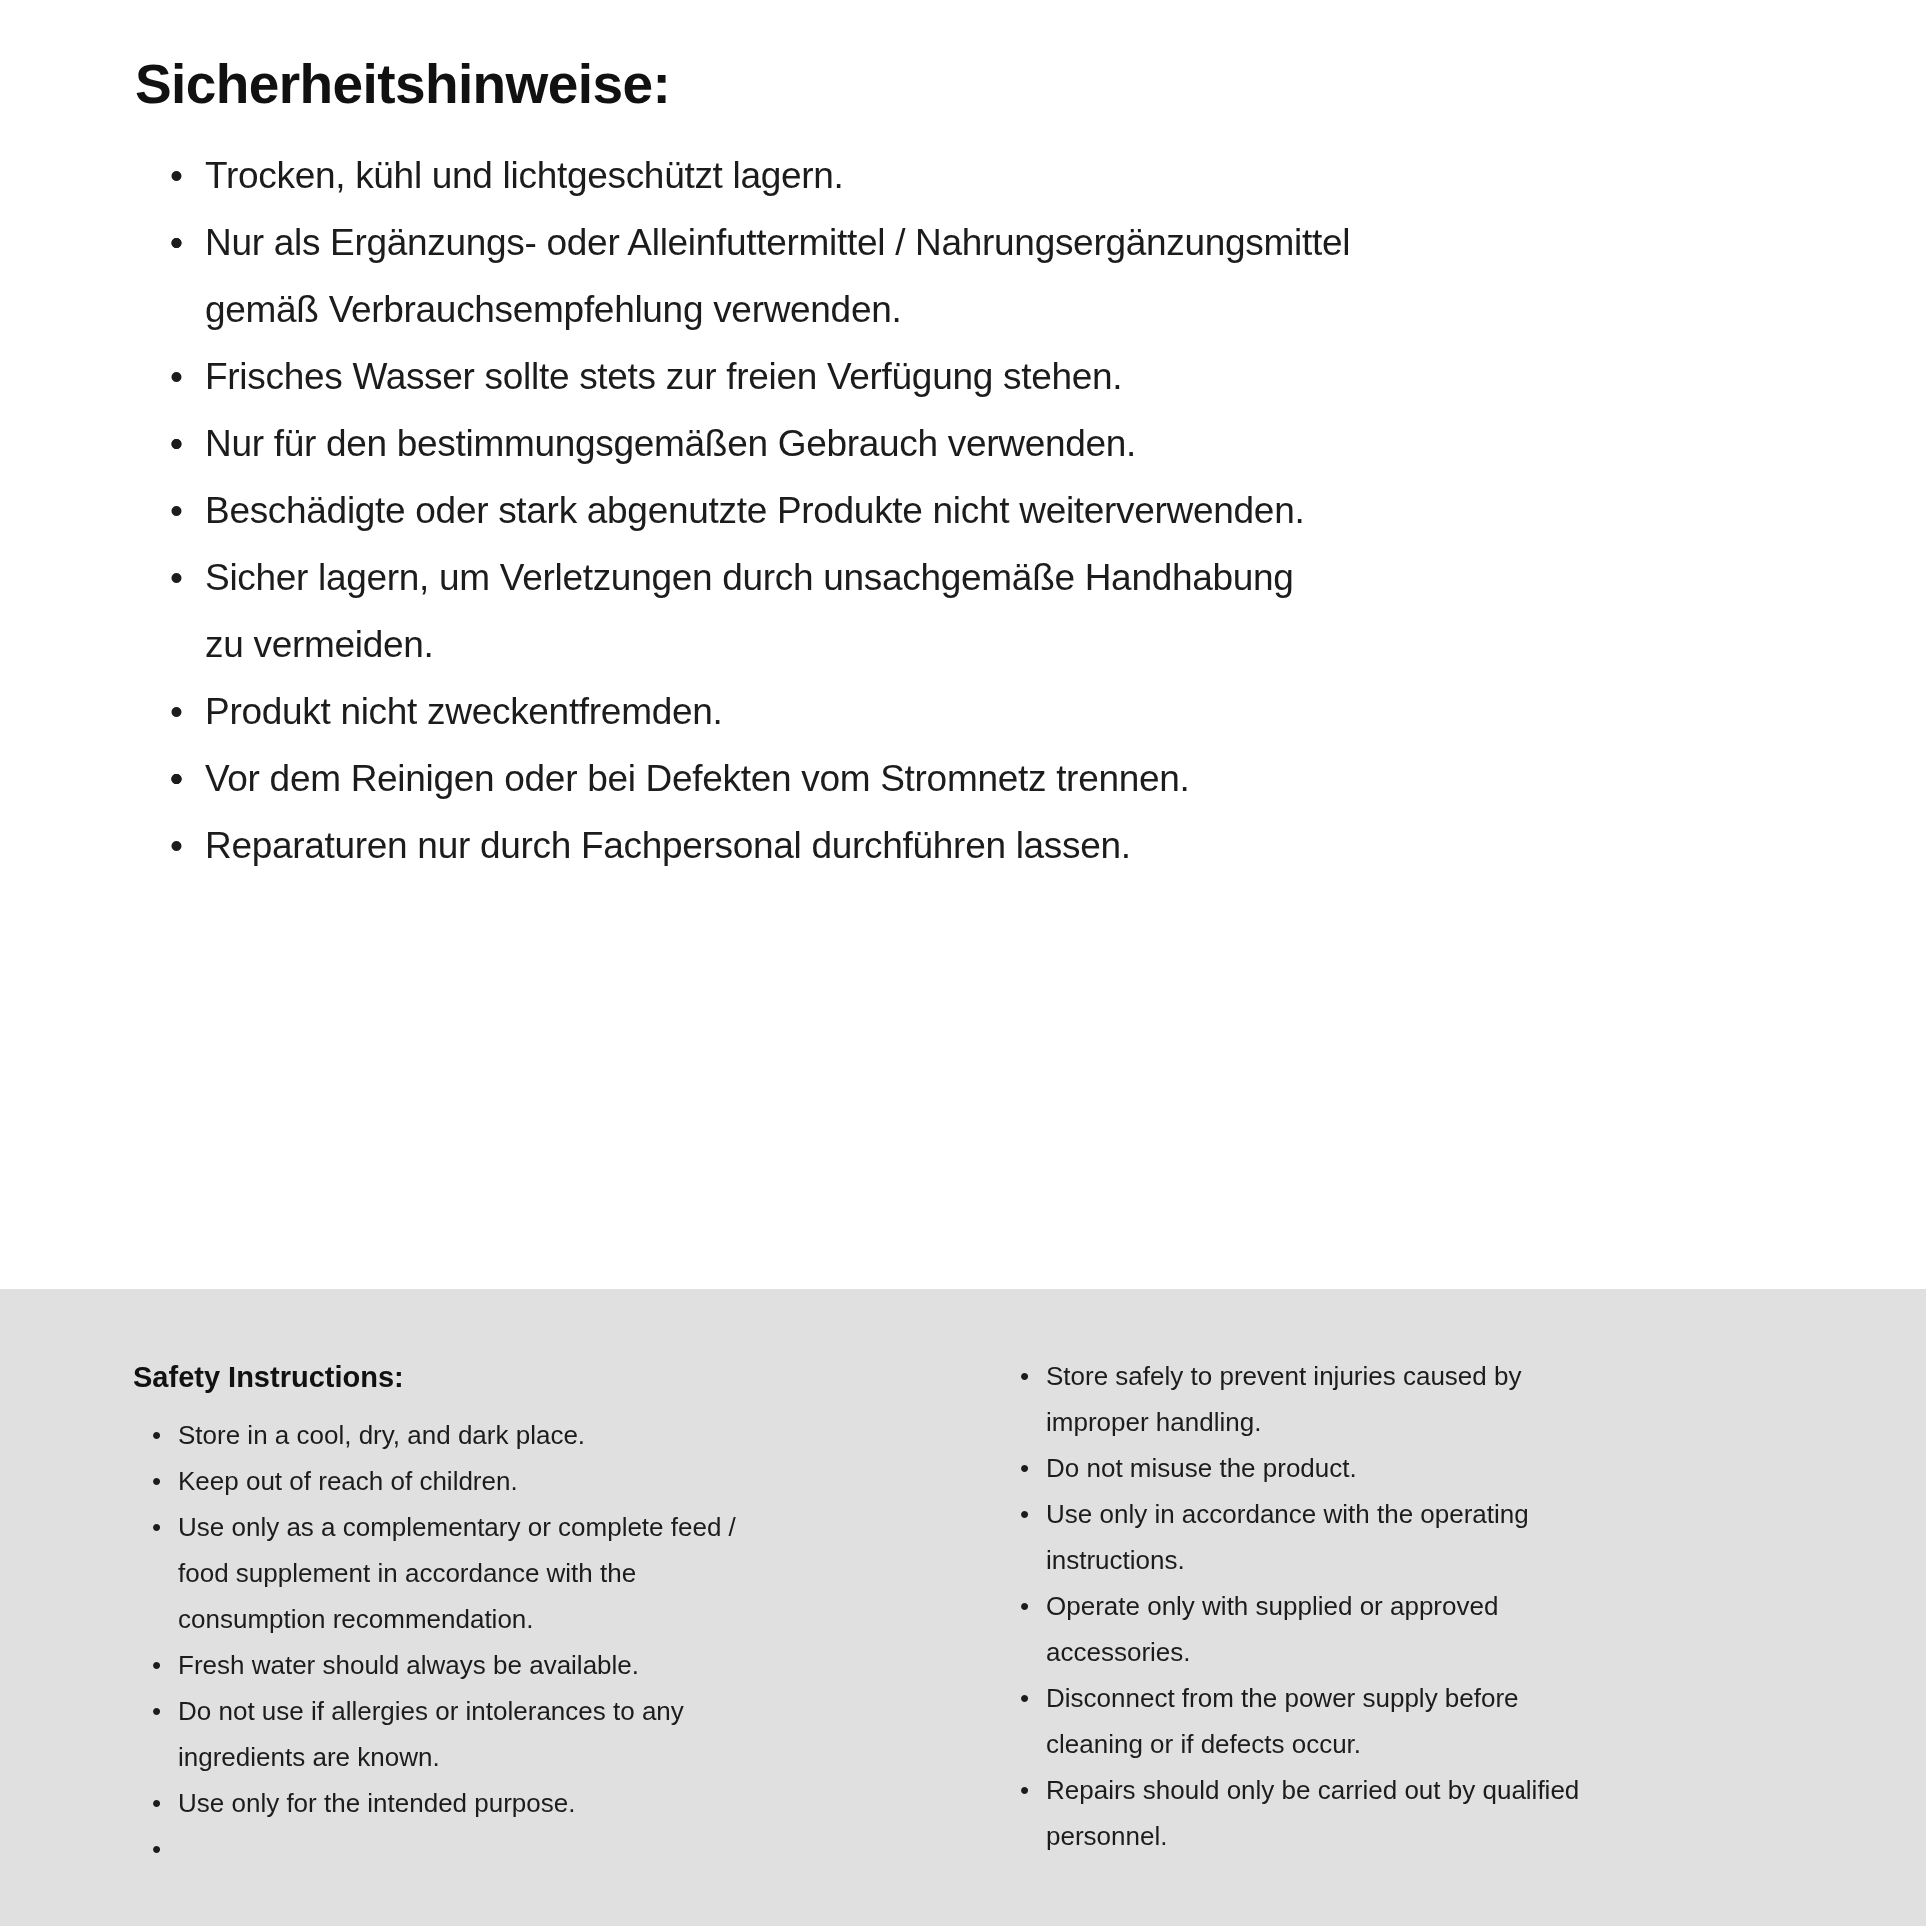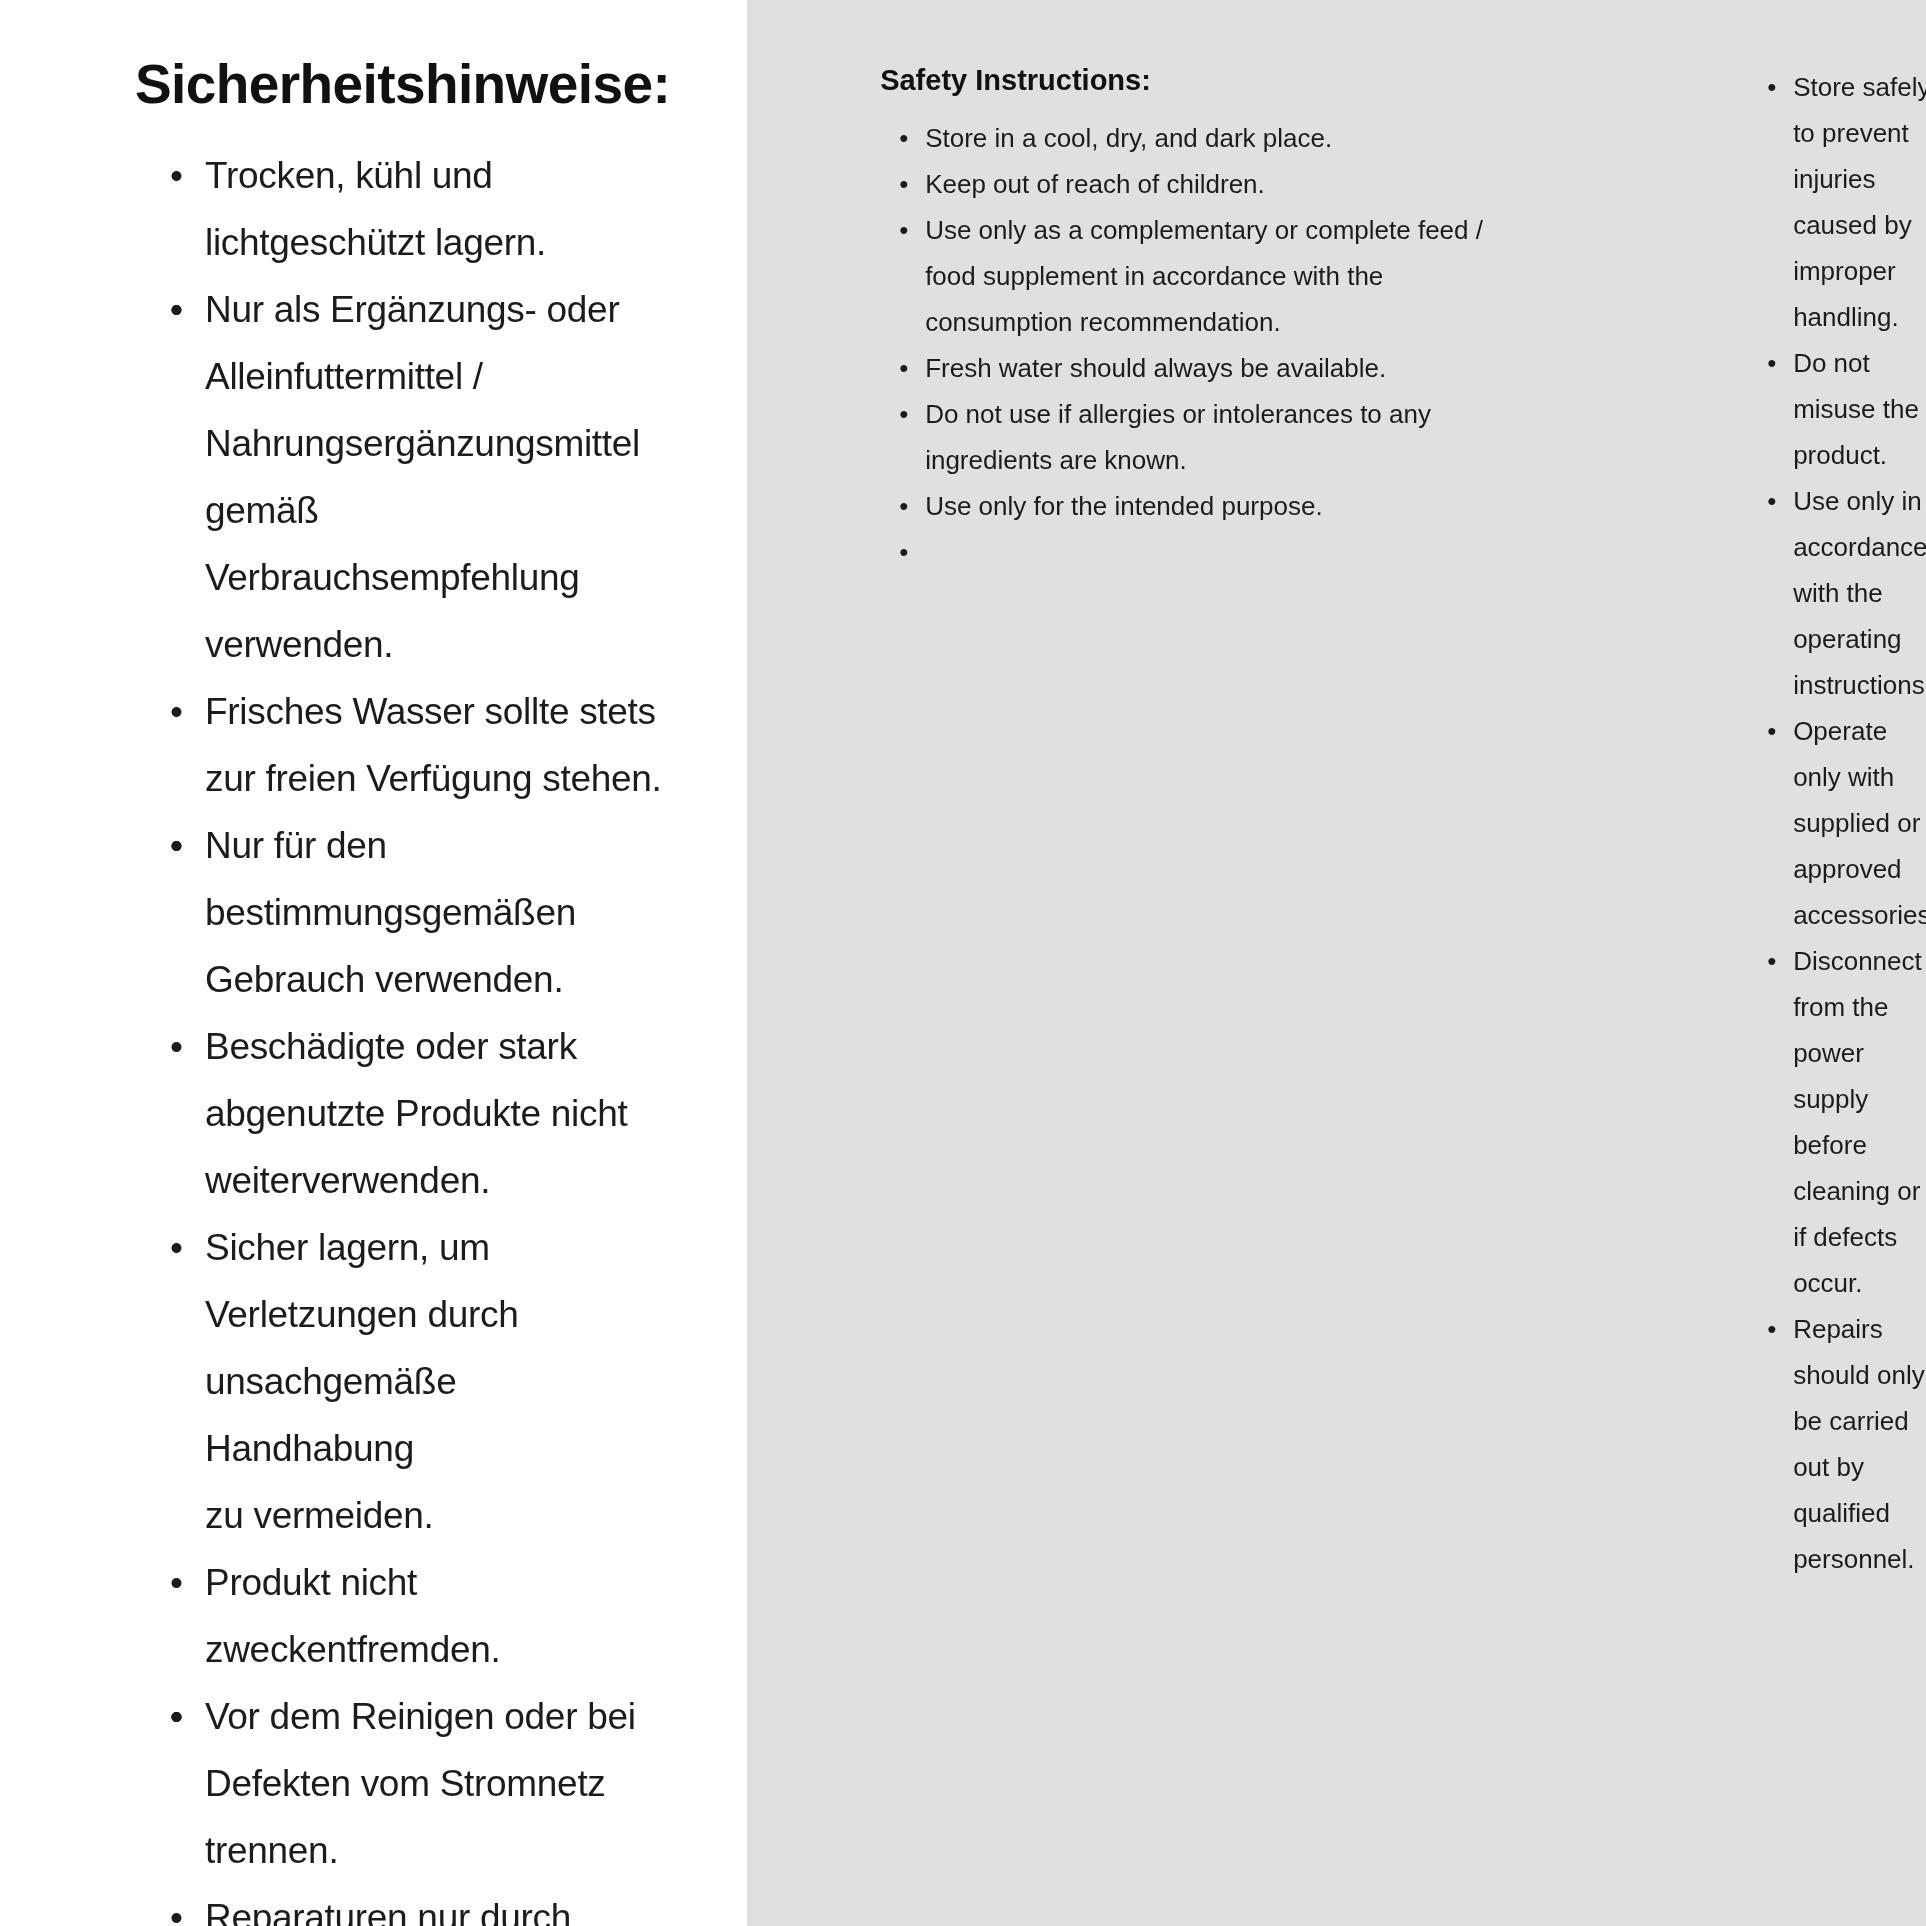--- a/index.html
+++ b/index.html
@@ -11,21 +11,21 @@
     height: 1926px;
     background: #ffffff;
     font-family: "Liberation Sans", sans-serif;
     color: #1c1c1c;
     overflow: hidden;
   }
   .label-page {
     width: 1926px;
     height: 1926px;
     display: flex;
-    flex-direction: row;
+    flex-direction: column;
   }
 
   
   .german-section {
     height: 1289px;
     box-sizing: border-box;
     padding: 56px 77px 0 135px;
     background: #ffffff;
   }
   .german-section h1 {
@@ -66,20 +66,21 @@
     flex: 1;
     box-sizing: border-box;
     background: #e0e0e0;
     display: flex;
     padding: 64px 39px 0 133px;
   }
   .col-left {
     width: 887px;
     box-sizing: border-box;
     flex-shrink: 0;
+    margin-top: 8px;
   }
   .col-right {
     flex: 1;
   }
   .english-section h2 {
     margin: 0 0 18px 0;
     font-size: 29px;
     line-height: 33px;
     font-weight: 700;
     color: #111111;

